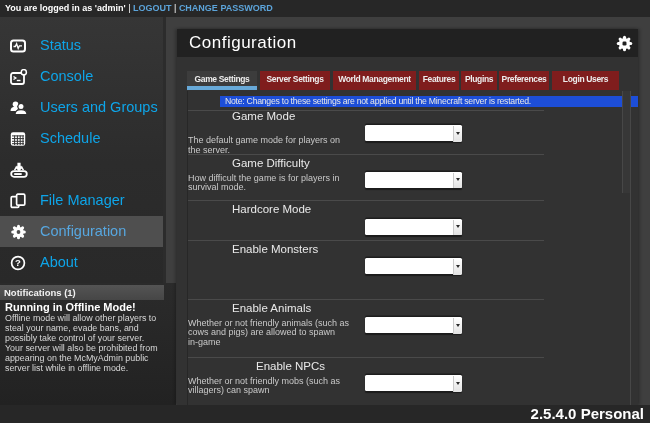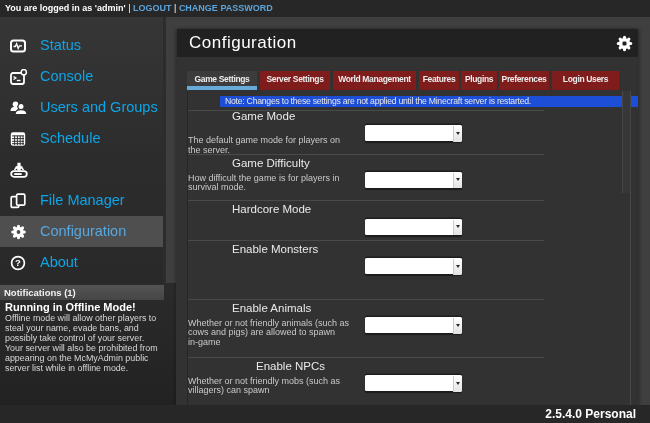--- a/index.html
+++ b/index.html
@@ -58,22 +58,22 @@
            color:#c9c9c9; }
   .sel { position:absolute; left:188px; width:97px; height:16px; background:#fff;
          border-radius:1.5px; box-shadow:0 -1.5px 0 #1d1d1d, 0 2px 1px rgba(0,0,0,0.45); }
   .sel i { position:absolute; right:0px; top:1px; width:9px; height:15.5px;
            background:linear-gradient(#ffffff,#e2e2e2); border-left:1px solid #cacaca;
            border-radius:0 1.5px 1.5px 0; }
   .sel i:after { content:''; position:absolute; left:1.5px; top:5.5px; width:0; height:0;
                  border:2.6px solid transparent; border-top:3.4px solid #2a2a2a; }
   
   #bottombar { position:absolute; left:0; top:405px; width:650px; height:18px;
-               background:#272727; color:#fff; font-size:12px; font-weight:bold;
-               line-height:18px; text-align:right; padding-right:14px; }
+               background:#272727; color:#fff; font-size:15px; font-weight:bold;
+               line-height:18px; text-align:right; padding-right:6px; }
 </style>
 </head>
 <body>
 <div id="topbar">You are logged in as 'admin' <span style="font-weight:normal">|</span> <a>LOGOUT</a> <span style="font-weight:normal">|</span> <a>CHANGE PASSWORD</a></div>
 <div id="sidebar"></div>
 <div id="seam"></div>
 <div id="notifarea"></div>
 
 <div class="mi" style="top:30px;">
   <svg width="16" height="14" viewBox="0 0 16 14">

